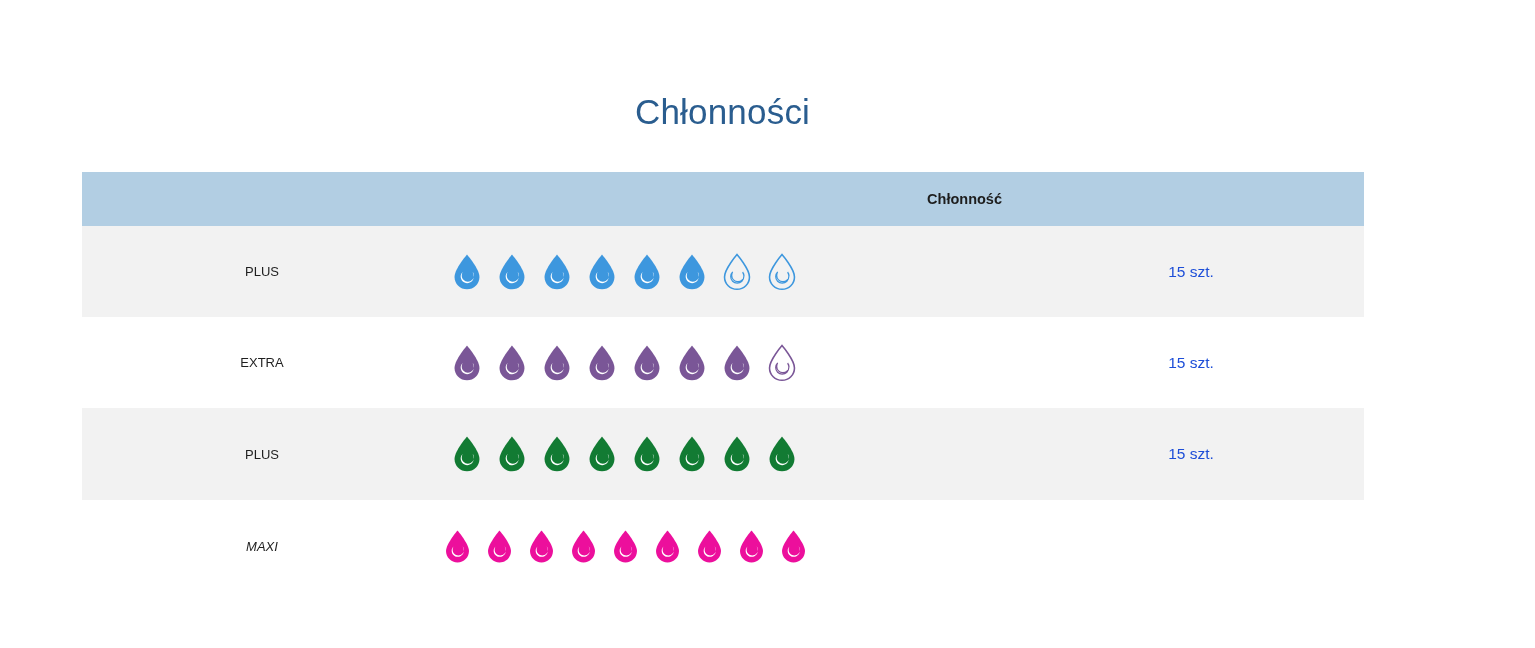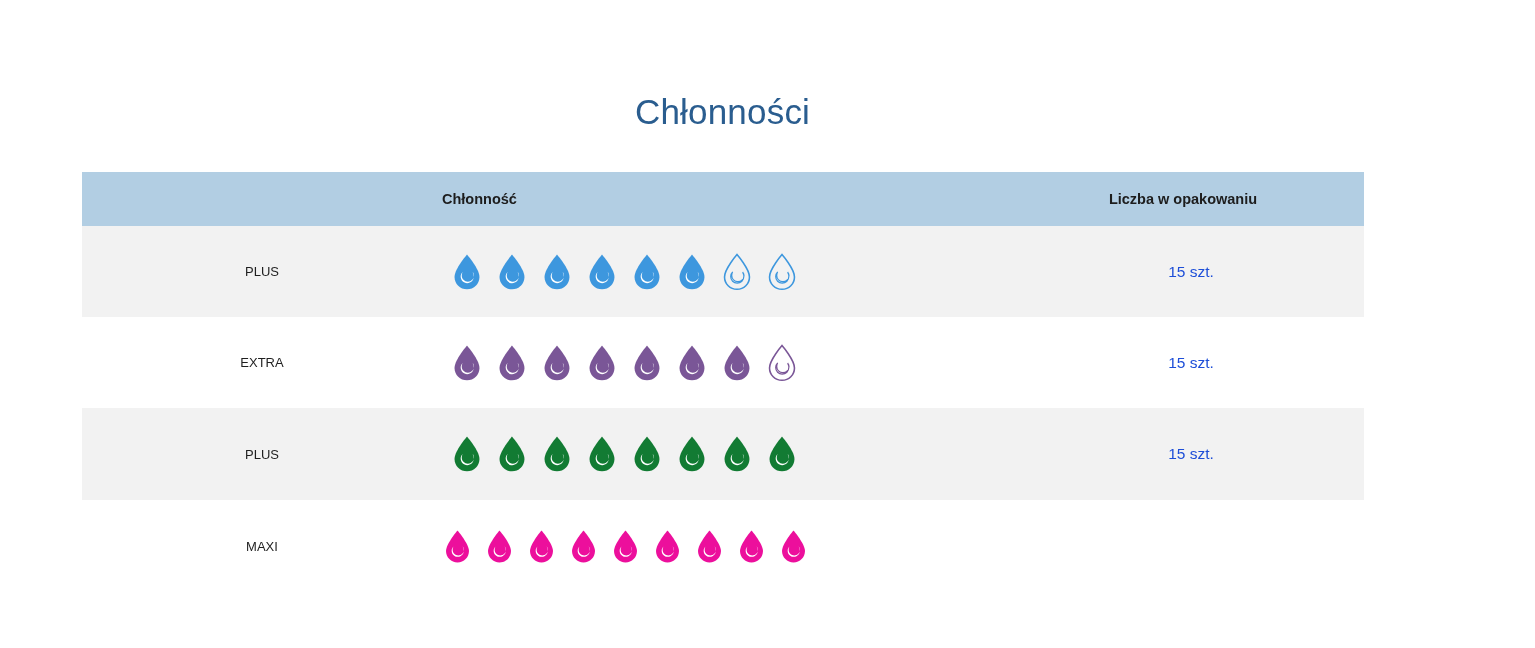--- a/index.html
+++ b/index.html
@@ -48,34 +48,34 @@
   .th {
     font-size: 14.5px;
     font-weight: bold;
     color: #1d1d1d;
     text-align: center;
   }
   .col-name { width: 360px; flex: 0 0 360px; }
   .col-drops { width: 560px; flex: 0 0 560px; }
   .col-count { width: 362px; flex: 0 0 362px; }
 
-  .th.col-drops { text-align: left; padding-left: 0; }
+  .th.col-drops { text-align: right; padding-left: 0; }
 
   .trow {
     display: flex;
     align-items: center;
     width: 100%;
   }
   .trow.shaded { background: #f2f2f2; }
   .trow.plain  { background: #ffffff; }
 
   .row-h1 { height: 91px; }
   .row-h2 { height: 91px; }
   .row-h3 { height: 92px; }
-  .row-h4 { height: 92px; }
+  .row-h4 { height: 92px; font-style: italic; }
 
   .cell-name {
     font-size: 13px;
     color: #1f1f1f;
     text-align: center;
     font-weight: 400;
   }
   .cell-count {
     font-size: 15.5px;
     color: #1d4ed8;
@@ -103,21 +103,20 @@
 
 <div class="page">
 
   <div class="page-title">Chłonności</div>
 
   <div class="table">
 
     <div class="thead">
       <div class="th col-name"></div>
       <div class="th col-drops">Chłonność</div>
-      <div class="th col-count">Liczba w opakowaniu</div>
     </div>
 
     <div class="trow shaded row-h1">
       <div class="cell-name col-name">PLUS</div>
       <div class="drops col-drops">
           <svg viewBox="0 0 32 39" class="drop">
             <path d="M16 1.6 C16 1.6 3.2 16.4 3.2 24.6 C3.2 31.7 8.9 37.3 16 37.3 C23.1 37.3 28.8 31.7 28.8 24.6 C28.8 16.4 16 1.6 16 1.6 Z" fill="#3d97de"></path>
             <path d="M21.8 19.6 C22.6 21.0 23.0 22.6 23.0 24.2 C23.0 28.0 20.0 31.0 16.2 31.0 C12.5 31.0 9.5 28.0 9.5 24.2 C9.5 22.3 10.3 20.6 11.5 19.4 C10.9 20.5 10.6 21.8 10.6 23.1 C10.6 26.6 13.4 29.4 16.9 29.4 C20.4 29.4 23.2 26.6 23.2 23.1 C23.2 21.8 22.8 20.6 21.8 19.6 Z" fill="#ffffff"></path>
           </svg>
           <svg viewBox="0 0 32 39" class="drop">

